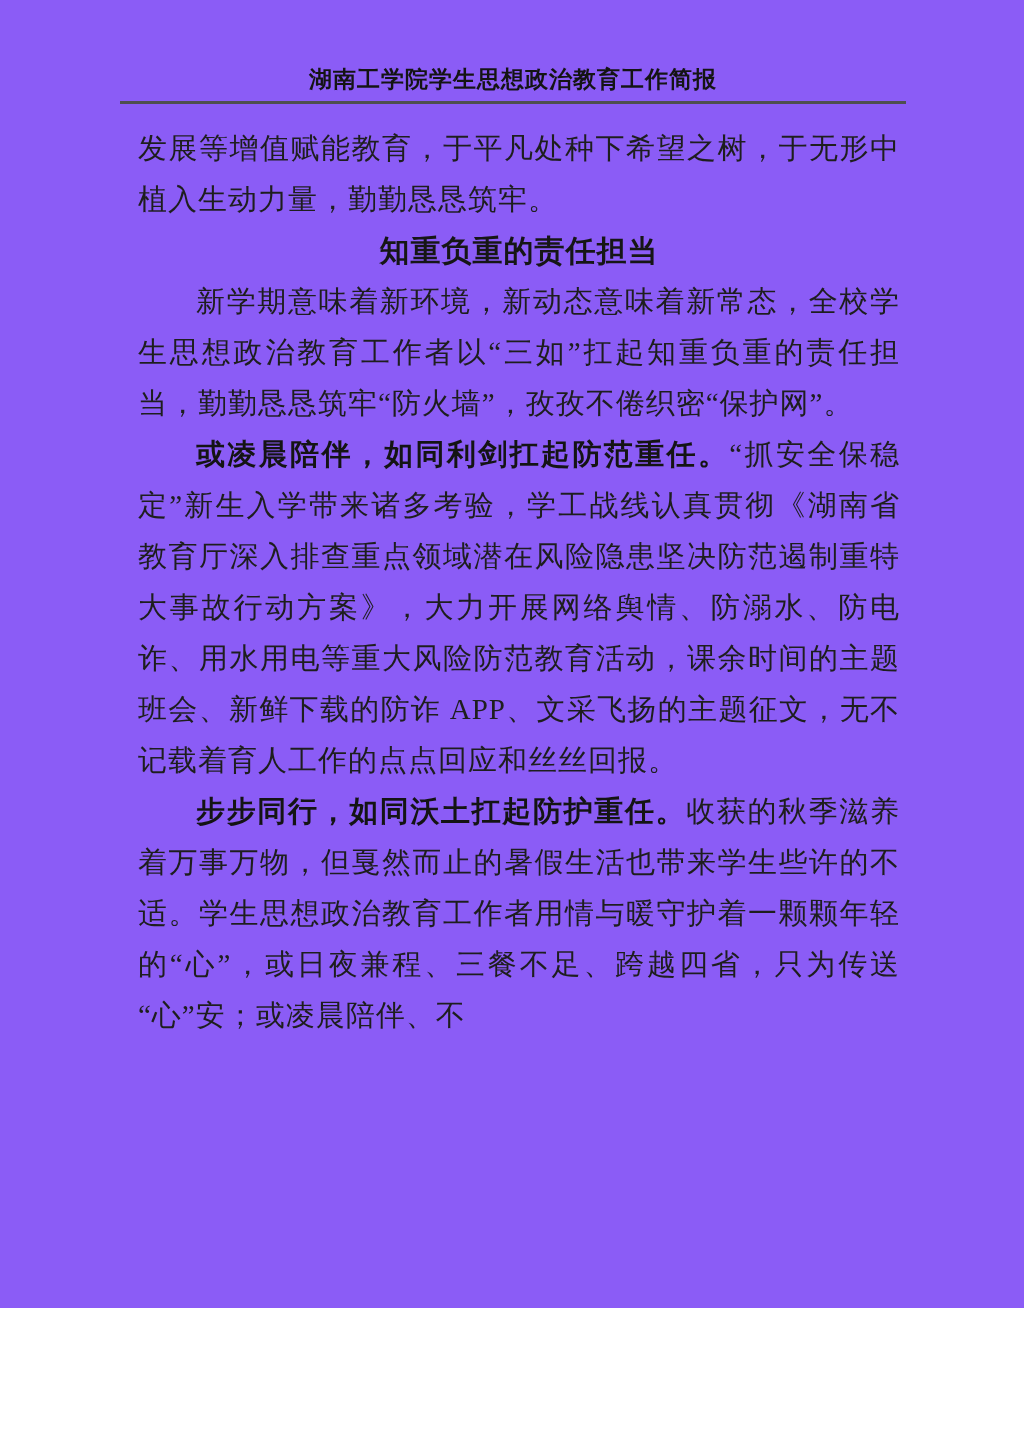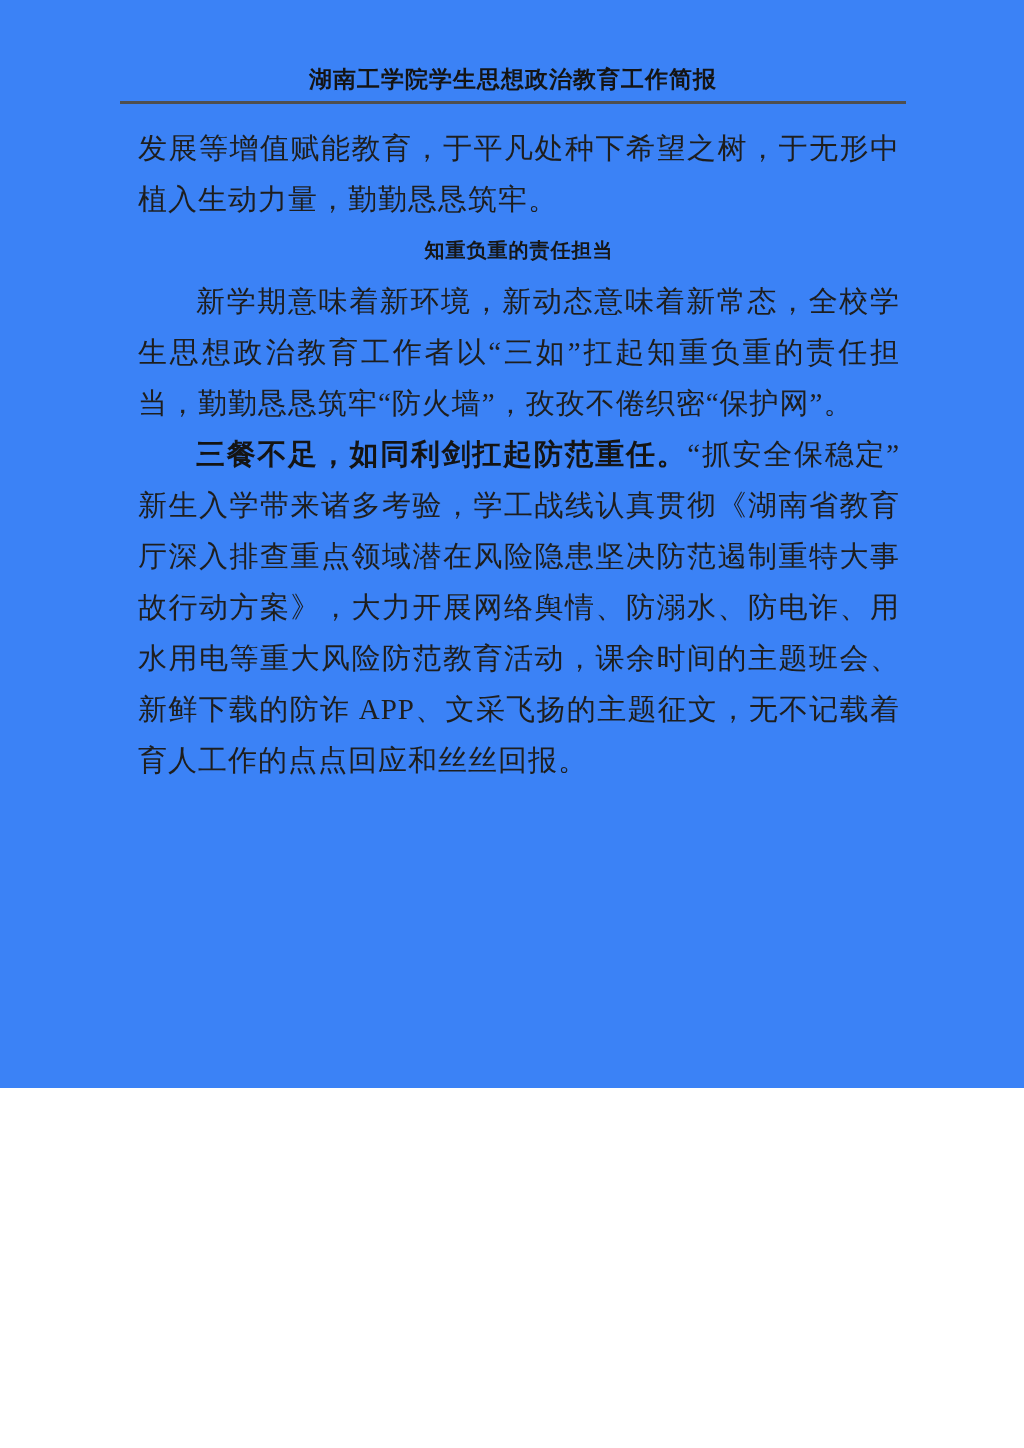--- a/index.html
+++ b/index.html
@@ -1,20 +1,20 @@
 <!DOCTYPE html>
 <html lang="zh"><head>
 <meta charset="utf-8">
 <style>
   html, body { margin: 0; padding: 0; background: #ffffff; }
   .page {
     position: relative;
     width: 1024px;
-    height: 1088px;
-    background: #3b82f6;
+    height: 1308px;
+    background: #8b5cf6;
     overflow: hidden;
     font-family: "Liberation Serif", serif;
     color: #1e1e1e;
   }
   .page-header {
     margin: 0 118px 0 120px;
     padding-top: 64px;
   }
   .header-title {
     text-align: center;
@@ -34,21 +34,21 @@
     margin: 19px 124px 0 138px;
     font-size: 29px;
     line-height: 51px;
     letter-spacing: 1px;
     text-align: justify;
   }
   .para { margin: 0; }
   .indent { text-indent: 2em; }
   .section-heading {
     margin: 0;
-    font-size: 20px;
+    font-size: 30px;
     line-height: 51px;
     text-align: center;
     font-weight: 700;
     letter-spacing: 1px;
     color: #161616;
   }
   .lead { font-weight: 700; color: #141414; }
   .page-number {
     position: absolute;
     top: 1340px;
@@ -70,20 +70,21 @@
 
   <main class="content">
 
     <p class="para">发展等增值赋能教育，于平凡处种下希望之树，于无形中植入生动力量，勤勤恳恳筑牢。</p>
 
     <h2 class="section-heading">知重负重的责任担当</h2>
 
     <p class="para indent">新学期意味着新环境，新动态意味着新常态，全校学生思想政治教育工作者以“三如”扛起知重负重的责任担当，勤勤恳恳筑牢“防火墙”，孜孜不倦织密“保护网”。</p>
 
 
-    <p class="para indent"><strong class="lead">三餐不足，如同利剑扛起防范重任。</strong><span>“抓安全保稳定”新生入学带来诸多考验，学工战线认真贯彻《湖南省教育厅深入排查重点领域潜在风险隐患坚决防范遏制重特大事故行动方案》，大力开展网络舆情、防溺水、防电诈、用水用电等重大风险防范教育活动，课余时间的主题班会、新鲜下载的防诈 APP、文采飞扬的主题征文，无不记载着育人工作的点点回应和丝丝回报。</span></p>
+    <p class="para indent"><strong class="lead">或凌晨陪伴，如同利剑扛起防范重任。</strong><span>“抓安全保稳定”新生入学带来诸多考验，学工战线认真贯彻《湖南省教育厅深入排查重点领域潜在风险隐患坚决防范遏制重特大事故行动方案》，大力开展网络舆情、防溺水、防电诈、用水用电等重大风险防范教育活动，课余时间的主题班会、新鲜下载的防诈 APP、文采飞扬的主题征文，无不记载着育人工作的点点回应和丝丝回报。</span></p>
 
+    <p class="para indent"><strong class="lead">步步同行，如同沃土扛起防护重任。</strong><span>收获的秋季滋养着万事万物，但戛然而止的暑假生活也带来学生些许的不适。学生思想政治教育工作者用情与暖守护着一颗颗年轻的“心”，或日夜兼程、三餐不足、跨越四省，只为传送“心”安；或凌晨陪伴、不</span></p>
 
   </main>
 
   <div class="page-number">- 3 -</div>
 
 </div>
 
 </body></html>

